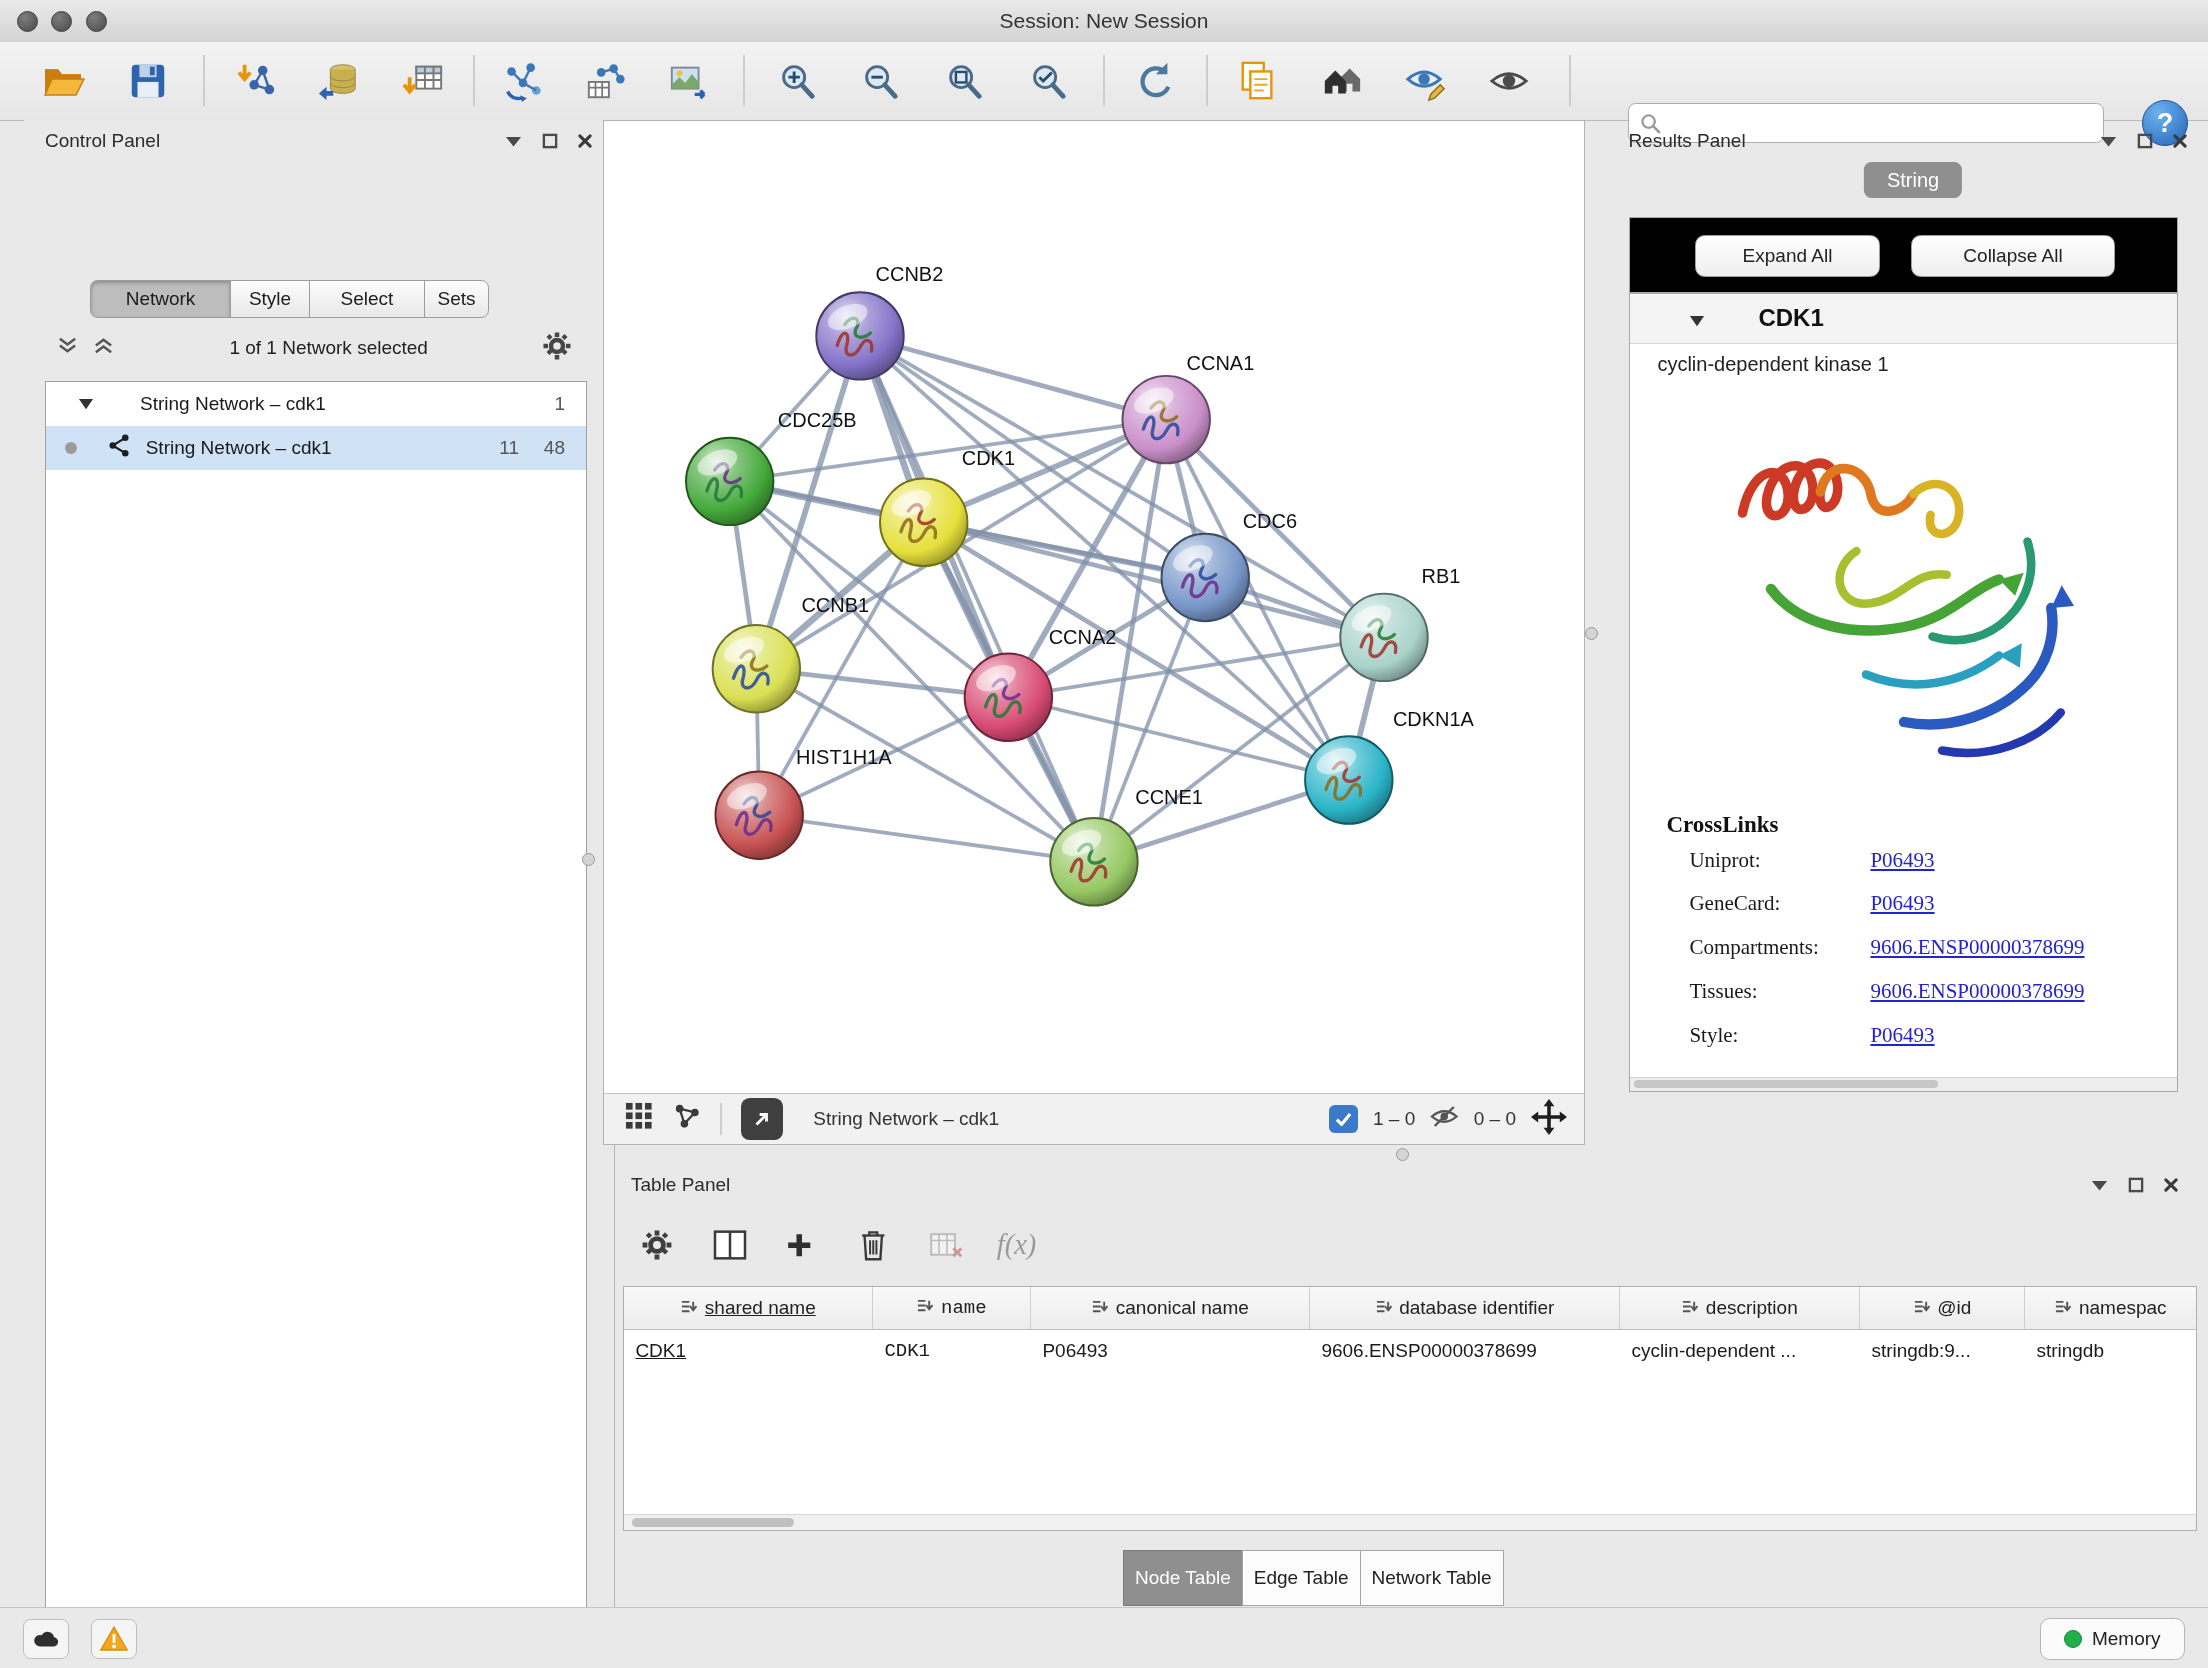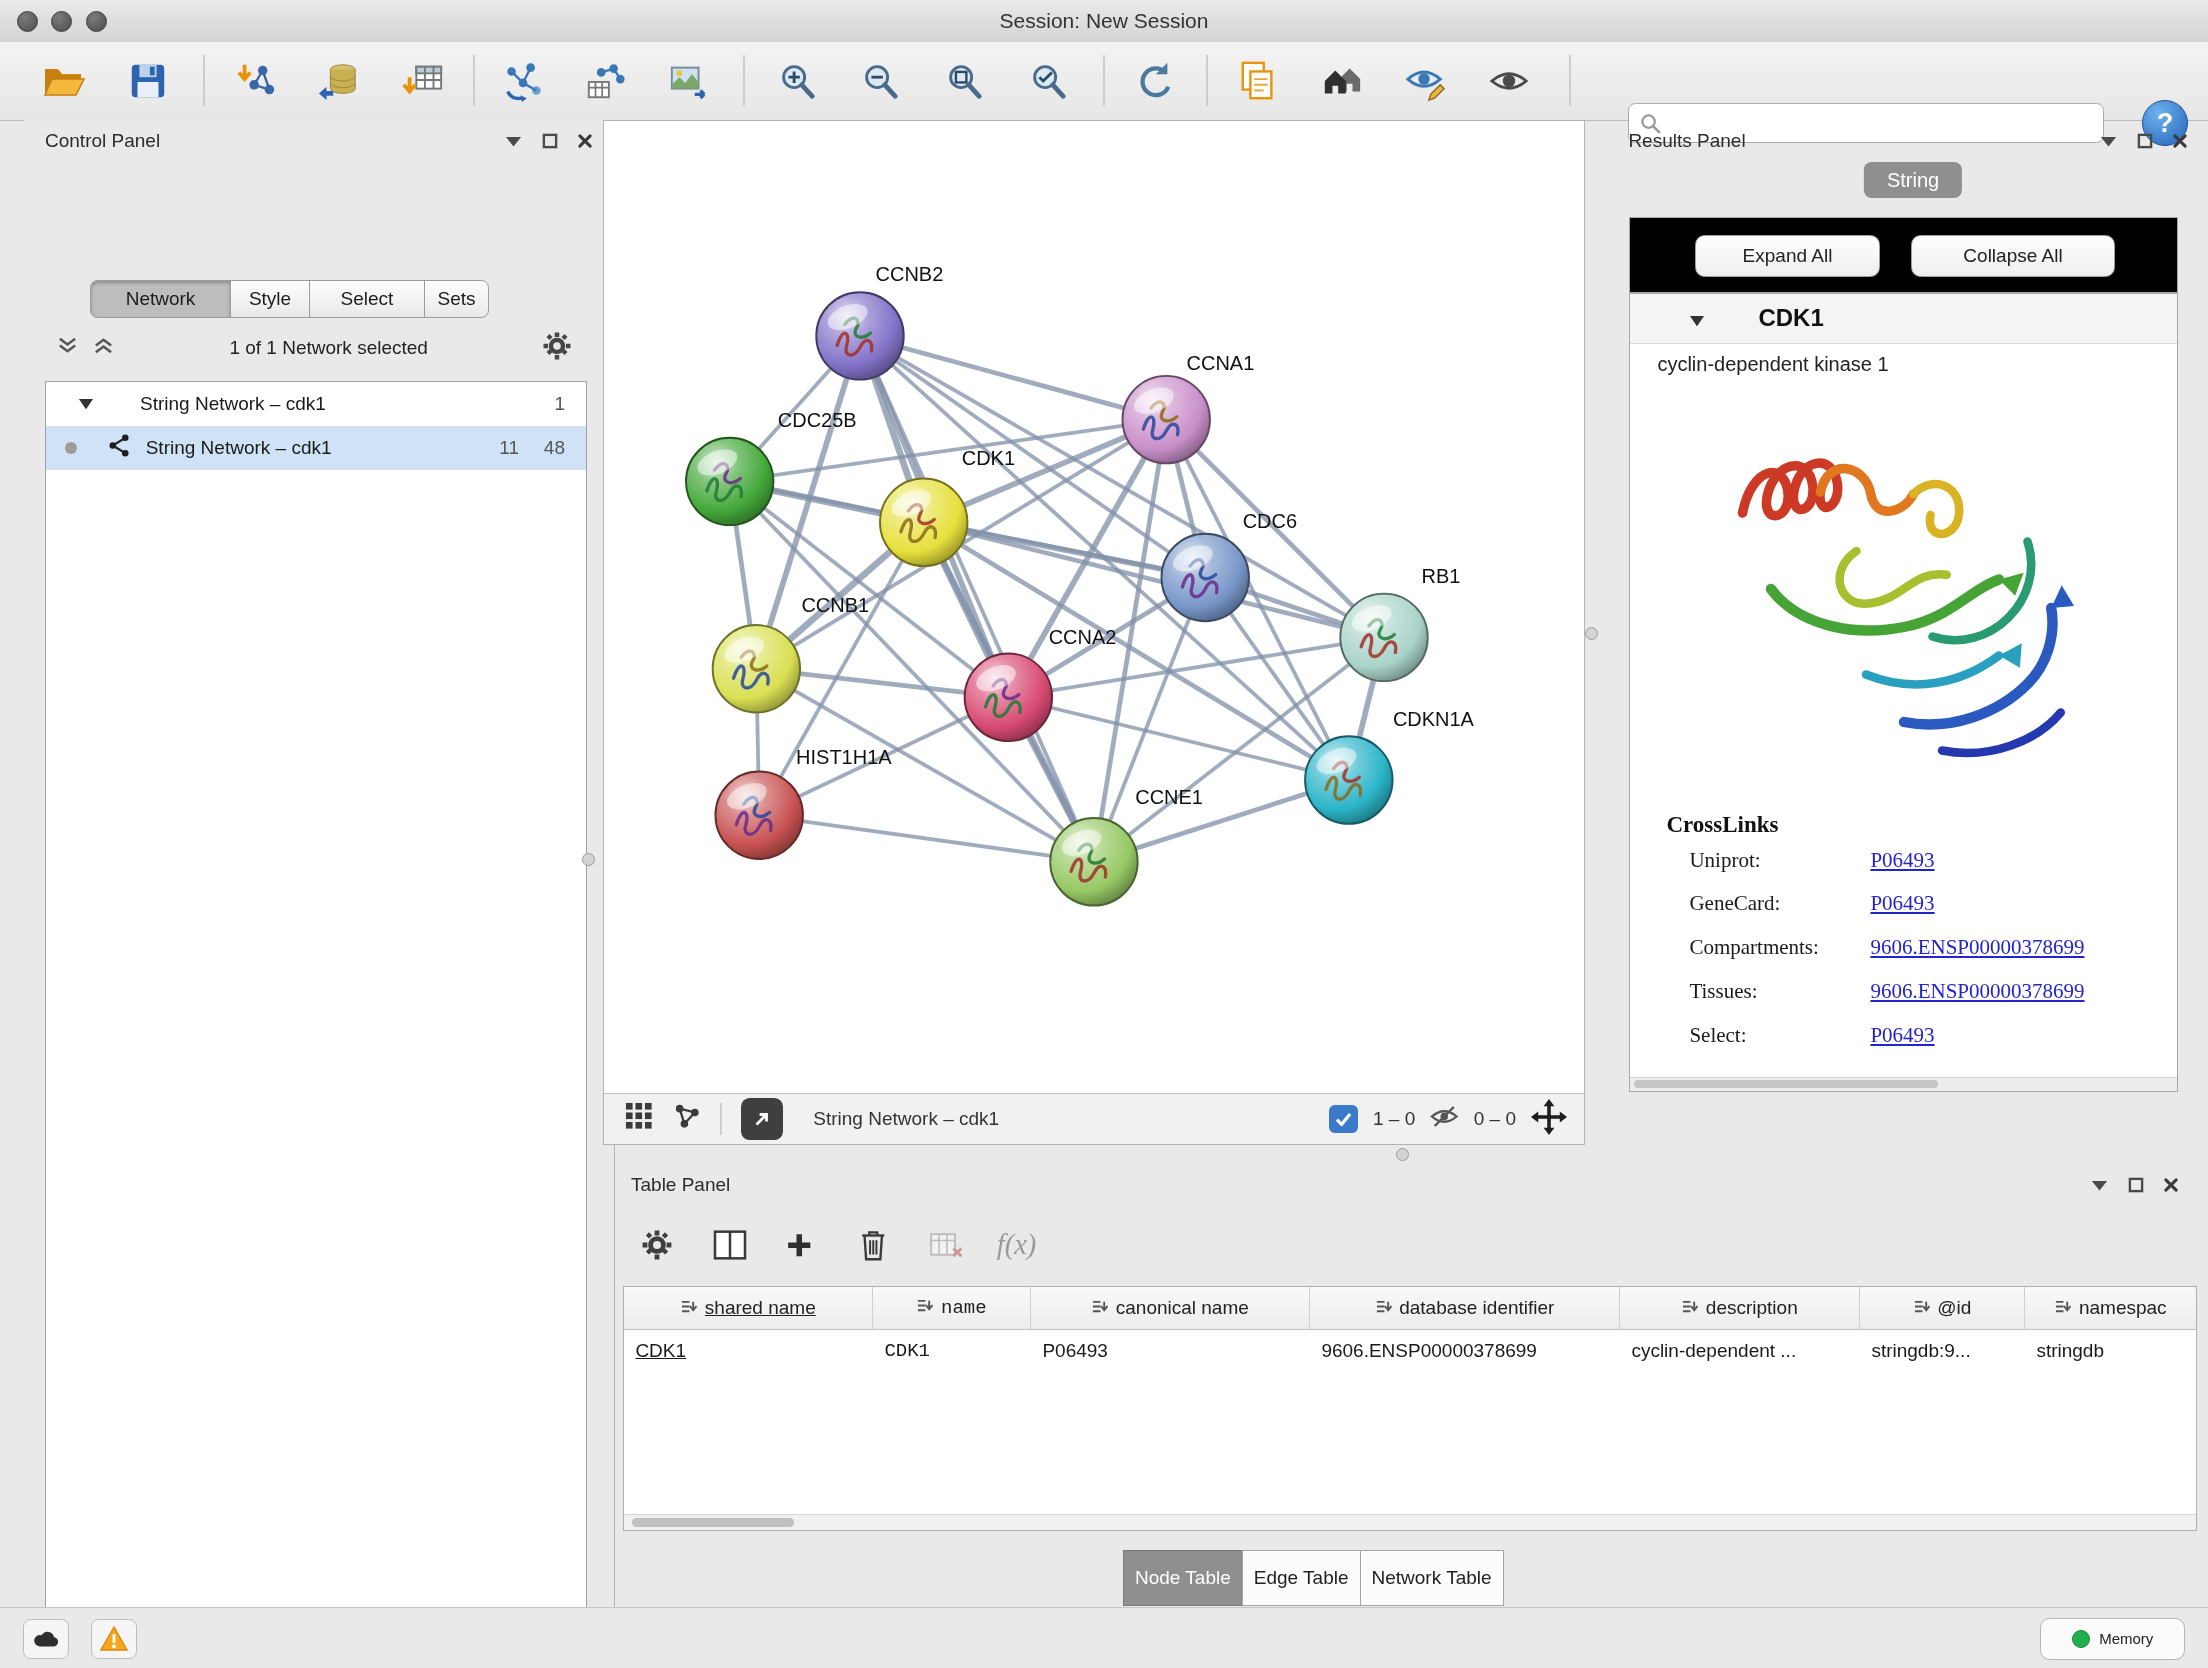--- a/index.html
+++ b/index.html
@@ -122,21 +122,21 @@
     padding:0 11px;cursor:pointer;}
   .tbl-tabs button.sel{background:#8f8f8f;color:#fff;border-color:#7a7a7a;}
 
   
   .statusbar{position:absolute;left:0;top:1607px;width:2208px;height:61px;background:#e9e9e9;
     border-top:1px solid #c6c6c6;}
   .sb-btn{position:absolute;top:10.5px;height:40px;border:1px solid #bdbdbd;border-radius:7.6px;
     background:#f5f5f5;display:flex;align-items:center;justify-content:center;cursor:pointer;}
   .mem-btn{position:absolute;right:23px;top:9.5px;width:145px;height:42px;border:1px solid #b5b5b5;
     border-radius:9.5px;background:#fbfbfb;display:flex;align-items:center;justify-content:center;
-    gap:9.5px;font-size:15px;color:#222;cursor:pointer;}
+    gap:9.5px;font-size:19px;color:#222;cursor:pointer;}
   .mem-dot{width:16px;height:16px;border-radius:50%;background:#1faf4b;border:1px solid #168a3a;}
 
   .split-dot{position:absolute;width:11.4px;height:11.4px;border-radius:50%;background:#d4d4d4;
     border:1px solid #9a9a9a;cursor:pointer;}
 </style>
 </head>
 <body>
 
 <div class="window">
 
@@ -680,21 +680,21 @@
       </div>
       <div class="xl xl-row" style="top:641px">
         <span class="lbl">Compartments:</span>
         <span class="val">9606.ENSP00000378699</span>
       </div>
       <div class="xl xl-row" style="top:685px">
         <span class="lbl">Tissues:</span>
         <span class="val">9606.ENSP00000378699</span>
       </div>
       <div class="xl xl-row" style="top:729px">
-        <span class="lbl">Select:</span>
+        <span class="lbl">Style:</span>
         <span class="val">P06493</span>
       </div>
       <div class="rp-scroll">
           <span class="thumb"></span>
         </div>
     </div>
   </section>
 
   <section class="table-panel">
     <div class="panel-head">

